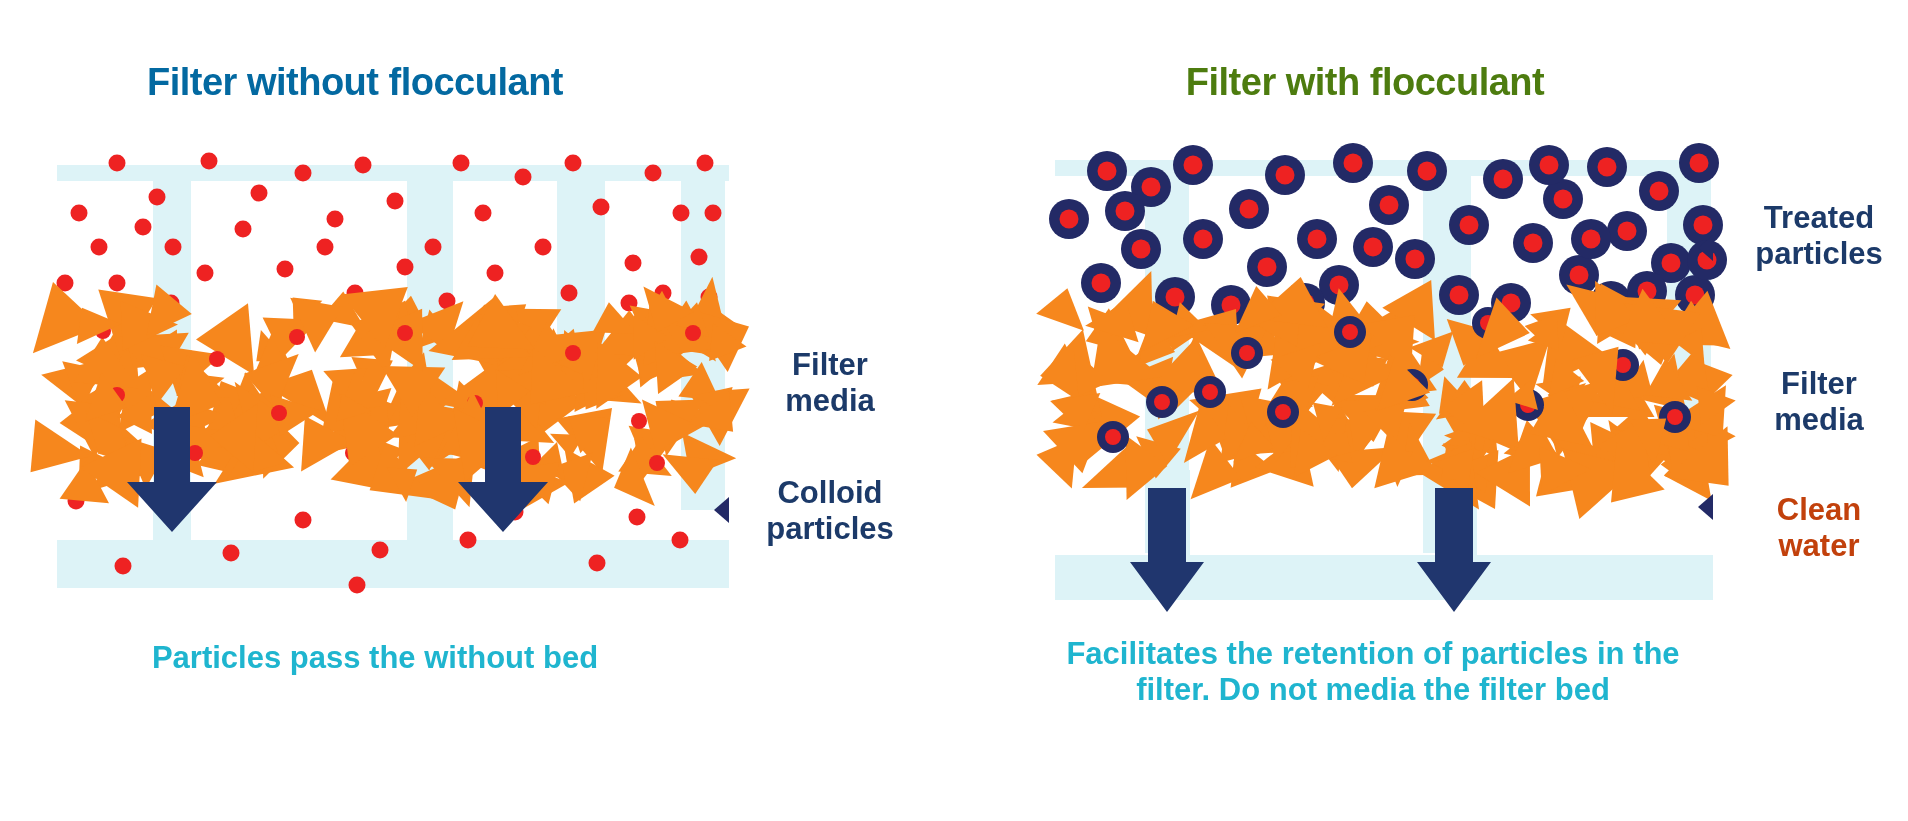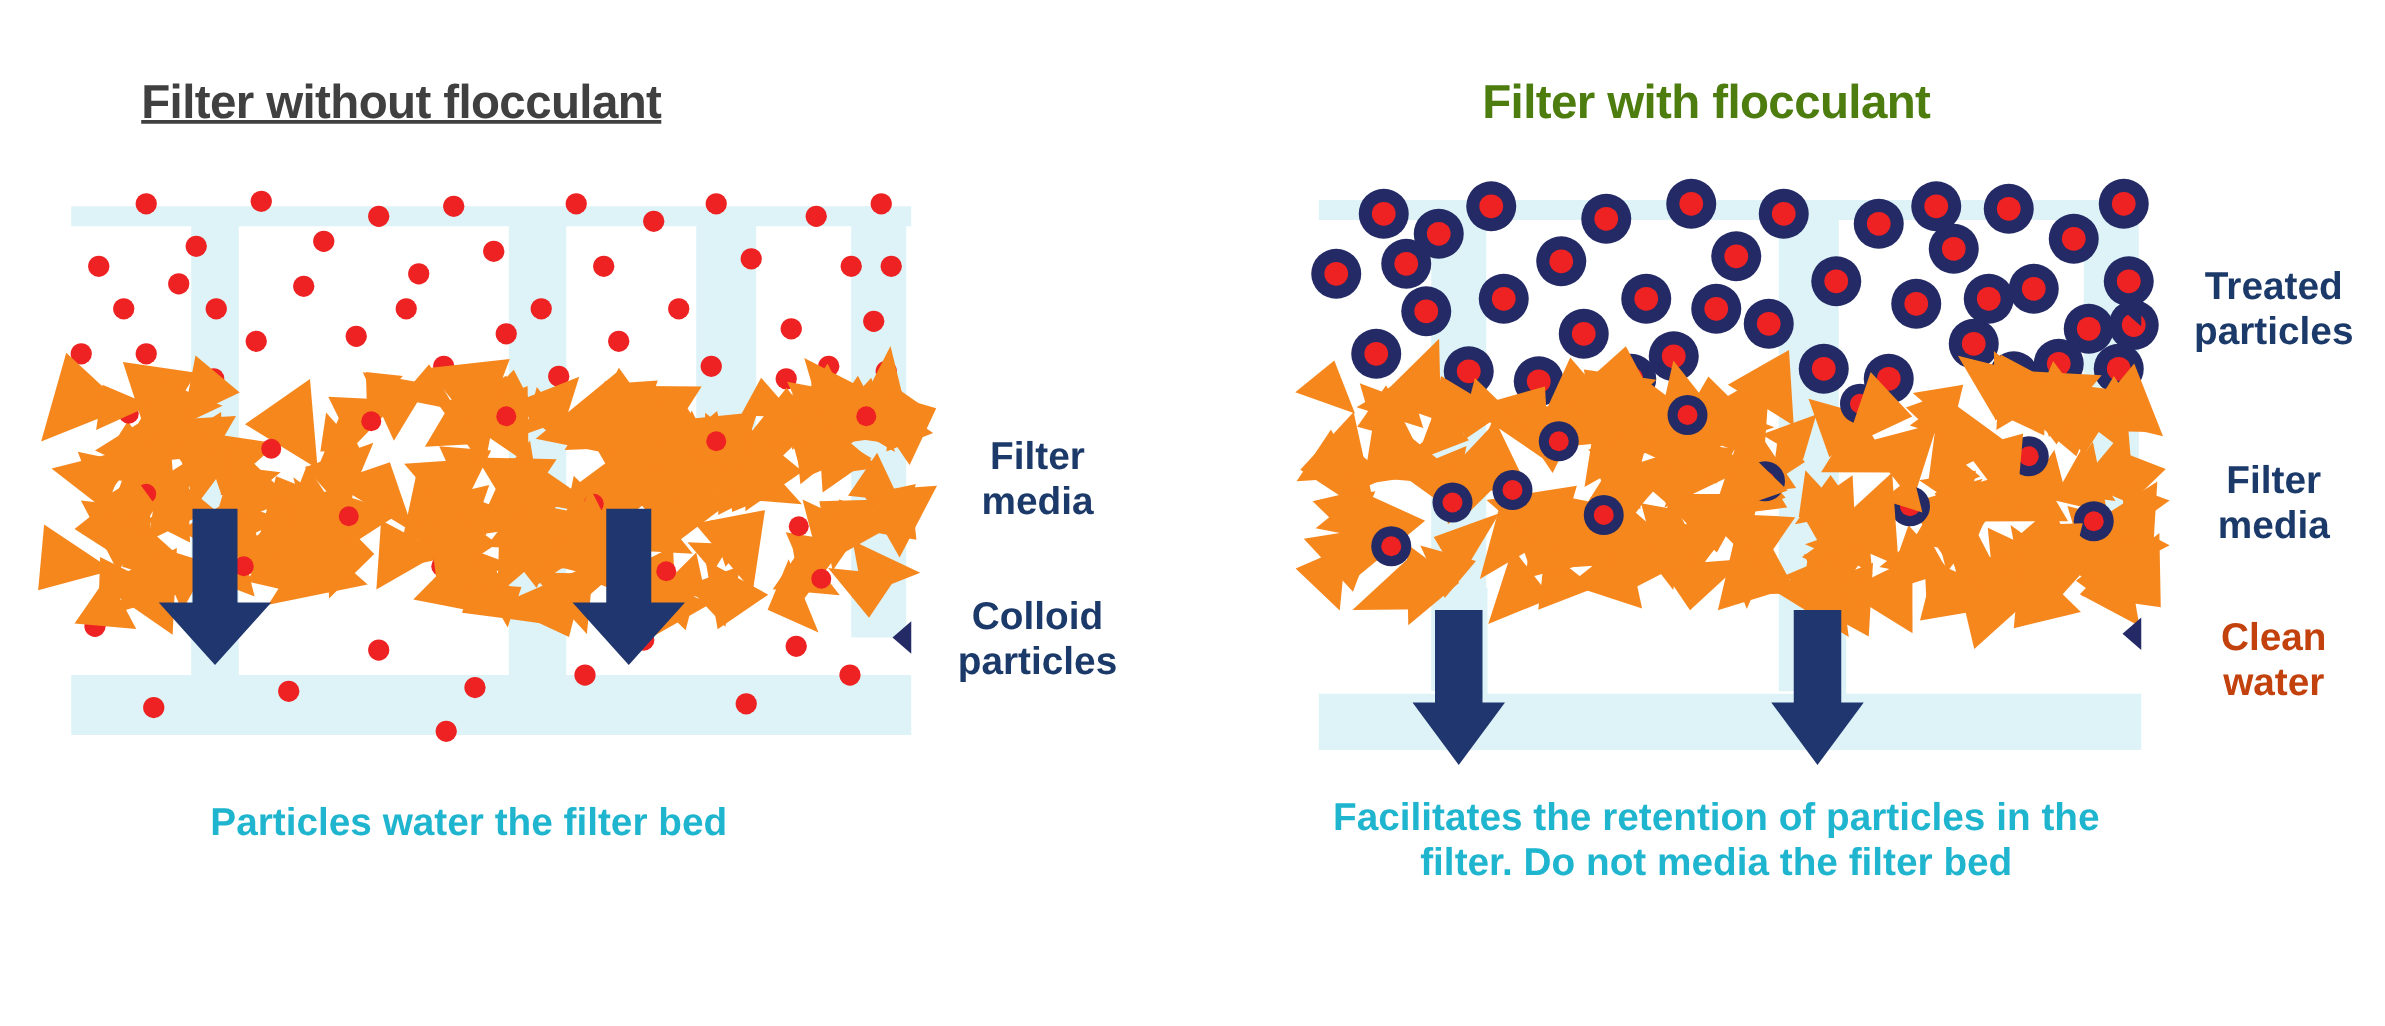--- a/index.html
+++ b/index.html
@@ -13,21 +13,21 @@
               text-align:center;white-space:pre-line;}
   .caption{position:absolute;font-size:31px;font-weight:700;line-height:1.16;
            text-align:center;white-space:pre-line;}
 </style>
 </head>
 <body>
 
 <div class="canvas">
 
   <section>
-    <h1 class="title" style="left:43px;top:62px;width:556px;color:#404040;text-decoration:underline;">Filter without flocculant</h1>
+    <h1 class="title" style="left:77px;top:62px;width:556px;color:#0369a1;">Filter without flocculant</h1>
 
     <div class="illo" style="left:57px;top:155px;width:672px;height:435px;">
       <svg width="672" height="435" viewBox="0 0 672 435">
           <rect x="96" y="12" width="38" height="385" fill="#ddf3f7"></rect>
           <rect x="350" y="12" width="46" height="385" fill="#ddf3f7"></rect>
           <rect x="500" y="12" width="48" height="180" fill="#ddf3f7"></rect>
           <rect x="624" y="15" width="44" height="340" fill="#ddf3f7"></rect>
           <rect x="0" y="10" width="672" height="16" fill="#ddf3f7"></rect>
           <rect x="0" y="385" width="672" height="48" fill="#ddf3f7"></rect>
           <circle cx="22" cy="58" r="8.5" fill="#ee2222"></circle>
@@ -275,21 +275,21 @@
           <polygon points="97,252 133,252 133,327 160,327 115,377 70,327 97,327" fill="#20366e"></polygon>
           <polygon points="428,252 464,252 464,327 491,327 446,377 401,327 428,327" fill="#20366e"></polygon>
         </svg>
     </div>
 
     <div class="side-label" style="left:740px;top:347px;width:180px;color:#1c3a69;">Filter
 media</div>
     <div class="side-label" style="left:735px;top:475px;width:190px;color:#1c3a69;text-align:center;">Colloid
 particles</div>
 
-    <div class="caption" style="left:60px;top:640px;width:630px;color:#1fb5cf;">Particles water the filter bed</div>
+    <div class="caption" style="left:60px;top:640px;width:630px;color:#1fb5cf;">Particles pass the without bed</div>
   </section>
 
   <section>
     <h1 class="title" style="left:1087px;top:62px;width:556px;color:#4d7c0f;">Filter with flocculant</h1>
 
     <div class="illo" style="left:1055px;top:155px;width:658px;height:445px;">
       <svg width="658" height="445" viewBox="0 0 658 445">
           <rect x="90" y="8" width="44" height="390" fill="#ddf3f7"></rect>
           <rect x="368" y="8" width="48" height="390" fill="#ddf3f7"></rect>
           <rect x="612" y="8" width="44" height="300" fill="#ddf3f7"></rect>
@@ -574,21 +574,21 @@
           <polygon points="179.6,178.3 201.2,130.9 226.3,160.1" fill="#f6871d"></polygon>
           <polygon points="380.9,307.0 419.0,293.3 412.6,335.6" fill="#f6871d"></polygon>
           <polygon points="672.5,271.3 673.6,330.7 610.2,321.7" fill="#f6871d"></polygon>
           <polygon points="658,80 658,106 643,93" fill="#232a66"></polygon>
           <polygon points="658,339 658,365 643,352" fill="#232a66"></polygon>
           <polygon points="93,333 131,333 131,407 149,407 112,457 75,407 93,407" fill="#20366e"></polygon>
           <polygon points="380,333 418,333 418,407 436,407 399,457 362,407 380,407" fill="#20366e"></polygon>
         </svg>
     </div>
 
-    <div class="side-label" style="left:1730px;top:200px;width:178px;color:#1c3a69;margin-top:11px;">Treated
+    <div class="side-label" style="left:1730px;top:200px;width:178px;color:#1c3a69;">Treated
 particles</div>
     <div class="side-label" style="left:1730px;top:366px;width:178px;color:#1c3a69;">Filter
 media</div>
     <div class="side-label" style="left:1730px;top:492px;width:178px;color:#c2410c;">Clean
 water</div>
 
     <div class="caption" style="left:1043px;top:636px;width:660px;color:#1fb5cf;">Facilitates the retention of particles in the
 filter. Do not media the filter bed</div>
   </section>
 

